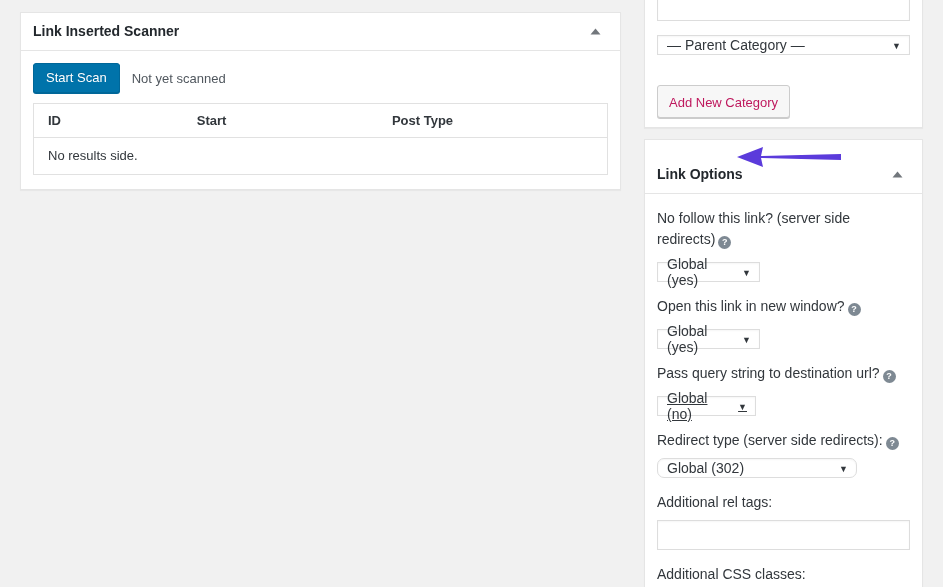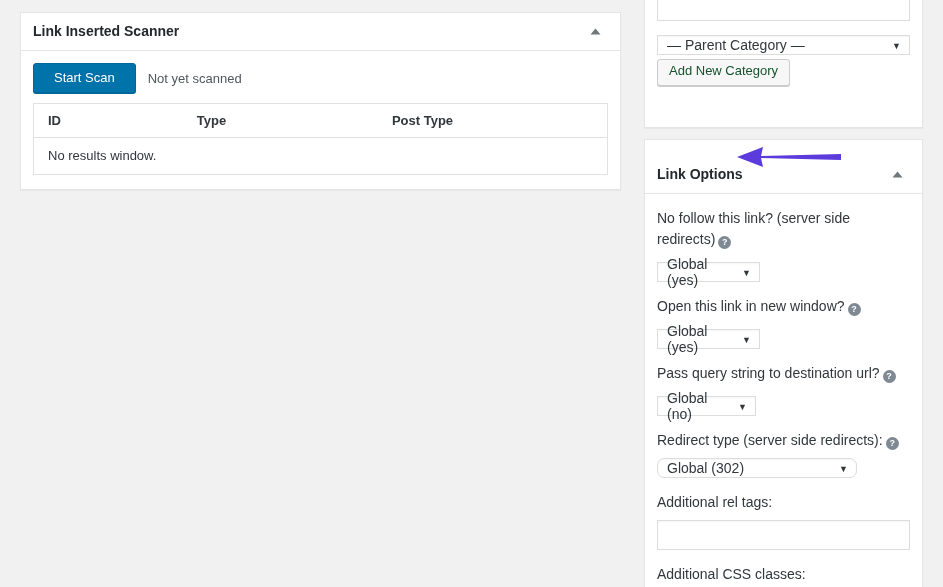--- a/index.html
+++ b/index.html
@@ -67,21 +67,21 @@
     padding: 12px 12px 10px 12px;
   }
   .button-primary {
     background: #0073aa;
     border: 1px solid #006799;
     border-radius: 3px;
     color: #ffffff;
     font-size: 13px;
     font-family: inherit;
     line-height: 1;
-    padding: 7px 20px 8px;
+    padding: 7px 12px 8px;
     cursor: pointer;
     box-shadow: 0 1px 0 #006799;
     text-shadow: 0 -1px 1px #006799;
   }
   .scan-status {
     color: #50575e;
     font-size: 13px;
   }
   .scan-table-wrap { padding: 0 12px 14px 12px; }
   table.scan-table {
@@ -151,28 +151,28 @@
     color: #32373c;
     line-height: 1;
     transform: translateY(1px);
   }
   .select-full { display: flex; width: 100%; }
   .button-secondary {
     display: inline-block;
     background: #f7f7f7;
     border: 1px solid #ccc;
     border-radius: 3px;
-    color: #14532d;
+    color: #be185d;
     font-size: 13px;
     font-family: inherit;
     line-height: 1;
-    padding: 4px 11px 8px;
+    padding: 10px 11px 8px;
     cursor: pointer;
     box-shadow: 0 1px 0 #ccc;
-    margin-top: 4px;
+    margin-top: 30px;
   }
 
   
   #link-options-panel {
     left: 644px;
     top: 139px;
     width: 279px;
     height: 470px;
   }
   #link-options-panel .postbox-header { position: relative; margin-top: 16px; }
@@ -232,27 +232,27 @@
   <div class="scan-row">
     <button class="button-primary">Start Scan</button>
     <span class="scan-status">Not yet scanned</span>
   </div>
 
   <div class="scan-table-wrap">
     <table class="scan-table">
       <thead>
         <tr>
           <th class="col-id">ID</th>
-          <th class="col-title">Type</th>
+          <th class="col-title">Start</th>
           <th class="col-type">Post Type</th>
         </tr>
       </thead>
       <tbody>
         <tr>
-          <td colspan="3">No results window.</td>
+          <td colspan="3">No results side.</td>
         </tr>
       </tbody>
     </table>
   </div>
 </div>
 
 <div class="postbox" id="category-panel">
   <div class="postbox-body" style="padding-top:62px;">
 
     <input class="text-input" type="text" value="" style="">
@@ -280,21 +280,21 @@
   <div class="postbox-body" id="link-options-fields">
 
   <div class="field"><label class="field-label"><span>No follow this link? (server side redirects)</span><span class="help-tip">?</span></label><div class="select-box" style="width: 103px;">
           <span>Global (yes)</span>
           <span class="caret">▼</span>
         </div></div>
       <div class="field"><label class="field-label"><span>Open this link in new window?</span><span class="help-tip">?</span></label><div class="select-box" style="width: 103px;">
           <span>Global (yes)</span>
           <span class="caret">▼</span>
         </div></div>
-      <div class="field"><label class="field-label"><span>Pass query string to destination url?</span><span class="help-tip">?</span></label><div class="select-box" style="width: 99px;">
+      <div class="field"><label class="field-label"><span>Pass query string to destination url?</span><span class="help-tip">?</span></label><div class="select-box" style="width: 99px; text-decoration: underline;">
           <span>Global (no)</span>
           <span class="caret">▼</span>
         </div></div>
       <div class="field"><label class="field-label"><span>Redirect type (server side redirects):</span><span class="help-tip">?</span></label><div class="select-box" style="width: 200px; border-radius: 7px;">
           <span>Global (302)</span>
           <span class="caret">▼</span>
         </div></div>
       <div class="field">
         <label class="field-label"><span>Additional rel tags:</span></label>
         <input type="text" class="text-input" value="" style="">

